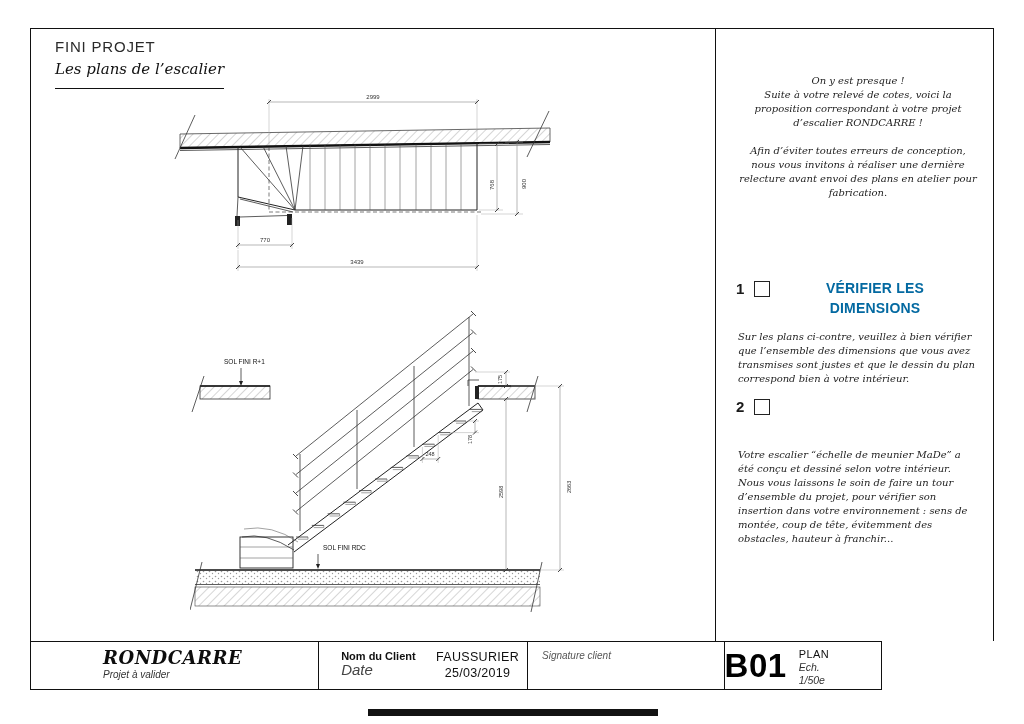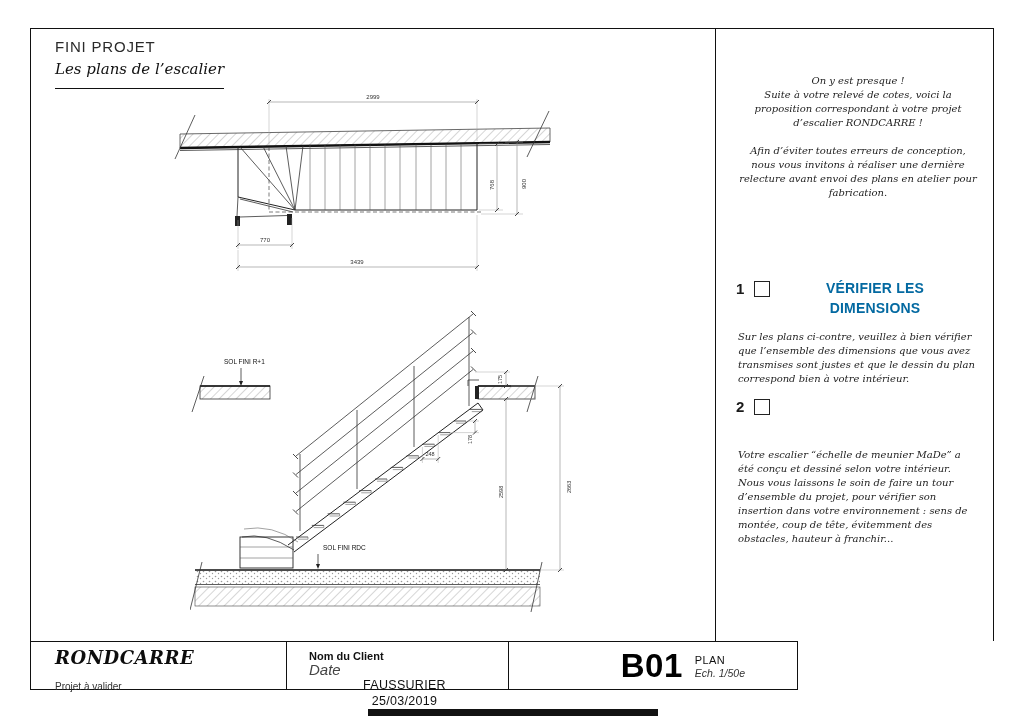--- a/index.html
+++ b/index.html
@@ -18,29 +18,29 @@
          line-height:14px;color:#222;}
   .intro{position:absolute;left:22px;top:46px;width:240px;}
   .intro p{margin:0 0 14px 0;text-align:center;}
   .step-row{position:absolute;left:20px;width:244px;display:flex;align-items:flex-start;}
   .step-num{font-size:15px;font-weight:bold;width:18px;padding-top:2px;}
   .step-box{width:14px;height:14px;border:1.5px solid #222;margin-top:3px;background:#fff;}
   .step-title{flex:1;text-align:center;font-size:14px;font-weight:bold;line-height:20px;
          letter-spacing:.2px;white-space:pre-line;color:#0369a1;}
   .step-body{position:absolute;left:22px;width:240px;}
   
-  .footer{position:absolute;left:30px;top:641px;width:768px;height:49px;
-          border:1.5px solid #111;box-sizing:border-box;display:flex;}
+  .footer{position:absolute;left:30px;top:641px;width:852px;height:49px;
+          border:1.5px solid #111;box-sizing:border-box;display:flex;padding-left:48px;}
   .fcell{box-sizing:border-box;height:100%;}
   .fc1{width:255px;padding:7px 0 0 24px;}
   .brand{font-family:"DejaVu Serif", serif;font-weight:bold;font-style:italic;
          font-size:18px;letter-spacing:.5px;color:#0d0d0d;line-height:18px;}
-  .brand-sub{font-size:10px;color:#333;margin-top:14px;}
+  .brand-sub{font-size:10px;font-style:italic;color:#333;margin-top:2px;}
   .fc2{width:222px;border-left:1.5px solid #111;display:flex;justify-content:space-between;
-       padding:7px 8px 0 22px;flex-direction:column;}
+       padding:7px 8px 0 22px;}
   .lbl-strong{font-size:11px;font-weight:bold;color:#111;line-height:14px;}
   .lbl-italic{font-size:15px;font-style:italic;color:#444;line-height:14px;}
   .fc2 .vals{text-align:center;font-size:12.5px;color:#111;line-height:16px;letter-spacing:.3px;}
   .fc3{width:210px;border-left:1.5px solid #111;padding:8px 0 0 14px;}
   .sig{font-size:10px;font-style:italic;color:#555;}
   .fc4{flex:1;border-left:1.5px solid #111;display:flex;align-items:center;
        justify-content:flex-end;padding-right:52px;gap:12px;}
   .sheet-code{font-size:33px;font-weight:bold;letter-spacing:.5px;color:#000;}
   .sheet-meta{line-height:13px;padding-top:3px;}
   .sheet-kind{font-size:11px;font-weight:normal;letter-spacing:.4px;color:#111;}
@@ -320,20 +320,23 @@
     <div class="fcell fc2">
       <div>
         <div class="lbl-strong">Nom du Client</div>
         <div class="lbl-italic">Date</div>
       </div>
       <div class="vals">
         <div>FAUSSURIER</div>
         <div>25/03/2019</div>
       </div>
     </div>
+    <div class="fcell fc3">
+      <div class="sig">Signature client</div>
+    </div>
     <div class="fcell fc4">
       <div class="sheet-code">B01</div>
       <div class="sheet-meta">
         <div class="sheet-kind">PLAN</div>
         <div class="sheet-scale">Ech. 1/50e</div>
       </div>
     </div>
   </div>
 
   <div class="scan-strip"></div>

